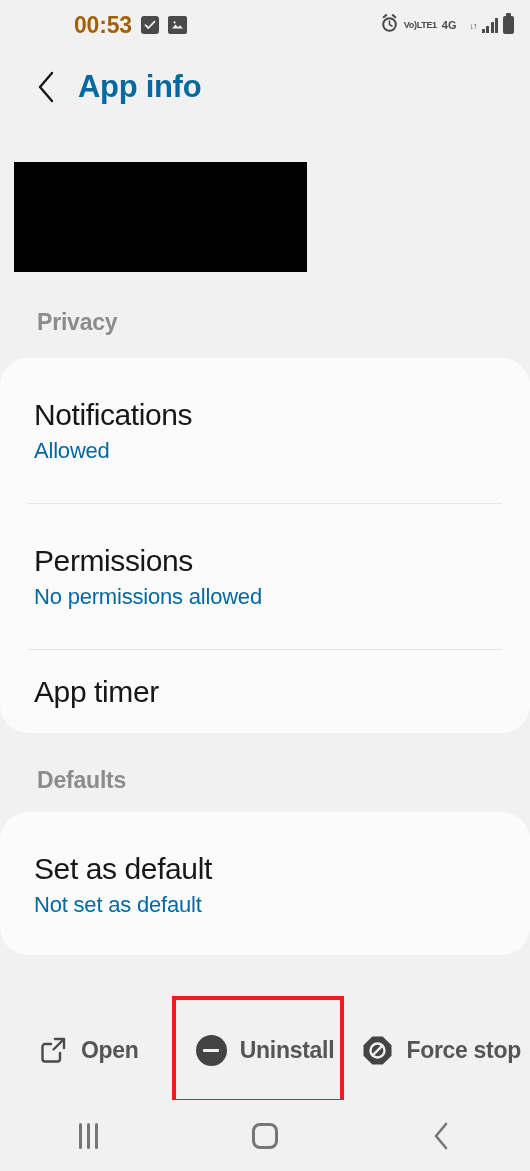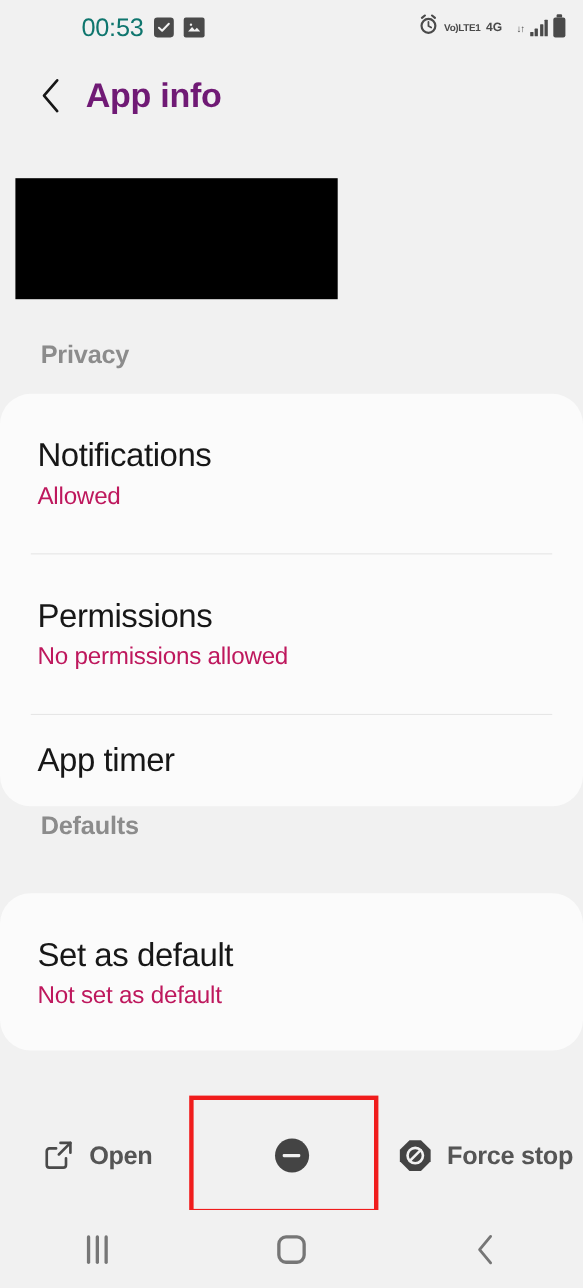--- a/index.html
+++ b/index.html
@@ -19,21 +19,21 @@
   .statusbar {
     position:absolute; top:0; left:0;
     width:530px; height:50px;
     display:flex; align-items:center;
   }
   .sb-left {
     display:flex; align-items:center; gap:9px;
     margin-left:74px;
   }
   .sb-clock {
-    font-size:23px; font-weight:400; color:#0f766e;
+    font-size:23px; font-weight:700; color:#a16207;
     letter-spacing:-0.2px;
   }
   .sb-right {
     position:absolute; right:16px; top:0; height:50px;
     display:flex; align-items:center; gap:5px;
   }
 
   .ico-check {
     width:18px; height:18px; border-radius:3px;
     background:#4a4a4a;
@@ -79,39 +79,39 @@
     width:530px; height:70px;
     display:flex; align-items:center;
   }
   .back-chevron {
     margin-left:30px; width:34px; height:40px;
     display:flex; align-items:center; justify-content:center;
     cursor:pointer;
   }
   .page-title {
     margin-left:14px;
-    font-size:31px; font-weight:700; color:#701a75;
+    font-size:31px; font-weight:700; color:#0369a1;
     letter-spacing:-0.3px;
   }
 
   
   .redaction {
     position:absolute; left:14px; top:162px;
     width:293px; height:110px;
     background:#000;
   }
 
   
   .section-label {
     position:absolute; left:37px;
     font-size:23px; font-weight:700; color:#8c8c8c;
     letter-spacing:-0.2px;
   }
   #sec-privacy  { top:309px; }
-  #sec-defaults { top:737px; }
+  #sec-defaults { top:767px; }
   #sec-usage    { top:1027px;margin-left:40px; }
 
   
   .card {
     position:absolute; left:0; width:530px;
     background:#fbfbfb;
     border-radius:28px;
   }
   #card-privacy  { top:358px; height:375px; }
   #card-defaults { top:812px; height:143px; }
@@ -121,21 +121,21 @@
     padding:0 34px;
     display:flex; flex-direction:column; justify-content:center;
     cursor:pointer;
   }
   .row-title {
     font-size:30px; font-weight:400; color:#171717;
     letter-spacing:-0.4px; line-height:1.15;
   }
   .row-sub {
     margin-top:6px;
-    font-size:22px; font-weight:400; color:#be185d;
+    font-size:22px; font-weight:400; color:#0369a1;
     letter-spacing:-0.2px; line-height:1.15;
   }
   .row.two-line { height:145px; }
   .row.one-line { height:85px; }
   .divider {
     height:1px; background:#e6e6e6;
     margin:0 28px;
   }
 
   
@@ -295,20 +295,21 @@
       </span>
       <span class="action-label">Open</span>
     </div>
 
     <div class="action">
       <span class="action-icon">
         <span class="minus-circle">
             <i></i>
           </span>
       </span>
+      <span class="action-label">Uninstall</span>
     </div>
 
     <div class="action">
       <span class="action-icon">
         <svg width="31" height="31" viewBox="0 0 31 31">
           <path d="M10.3 1.5 H20.7 L29.5 10.3 V20.7 L20.7 29.5 H10.3 L1.5 20.7 V10.3 Z" fill="#444"></path>
           <circle cx="15.5" cy="15.5" r="7" fill="none" stroke="#f1f1f1" stroke-width="2.4"></circle>
           <path d="M10.6 20.4 L20.4 10.6" stroke="#f1f1f1" stroke-width="2.4" stroke-linecap="round"></path>
         </svg>
       </span>

